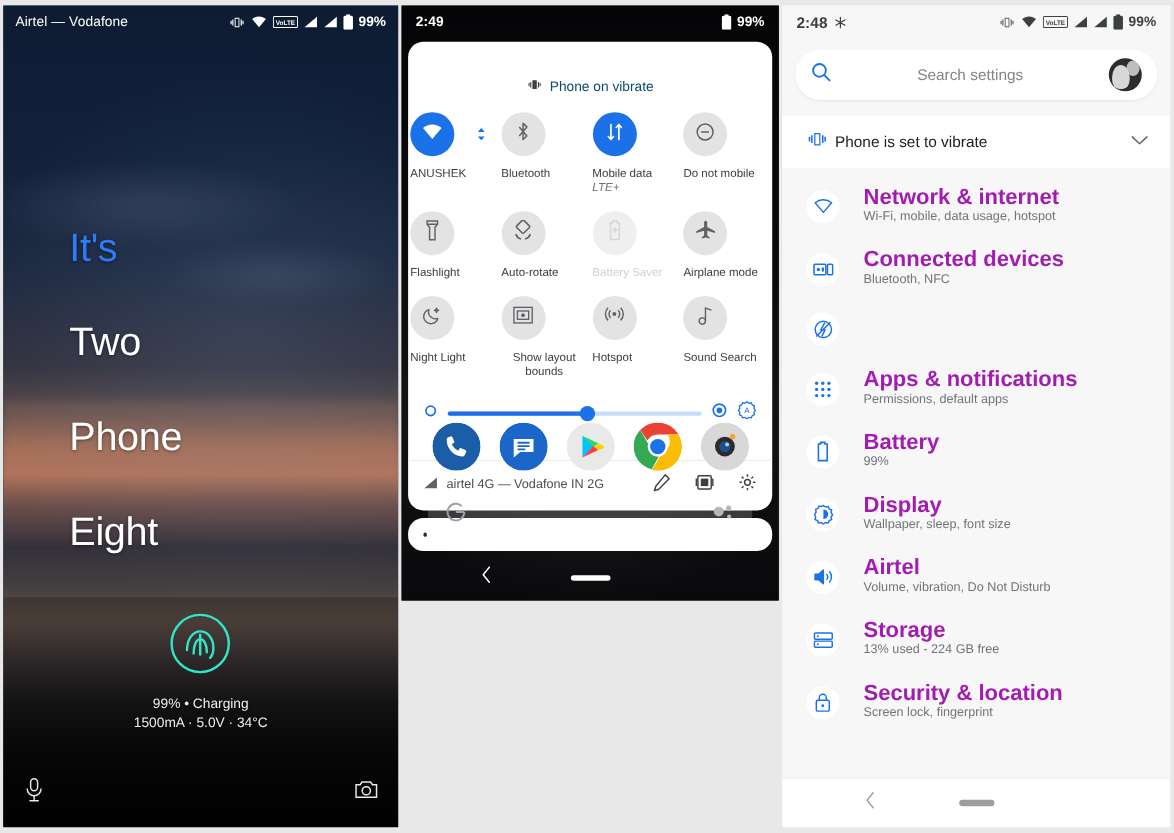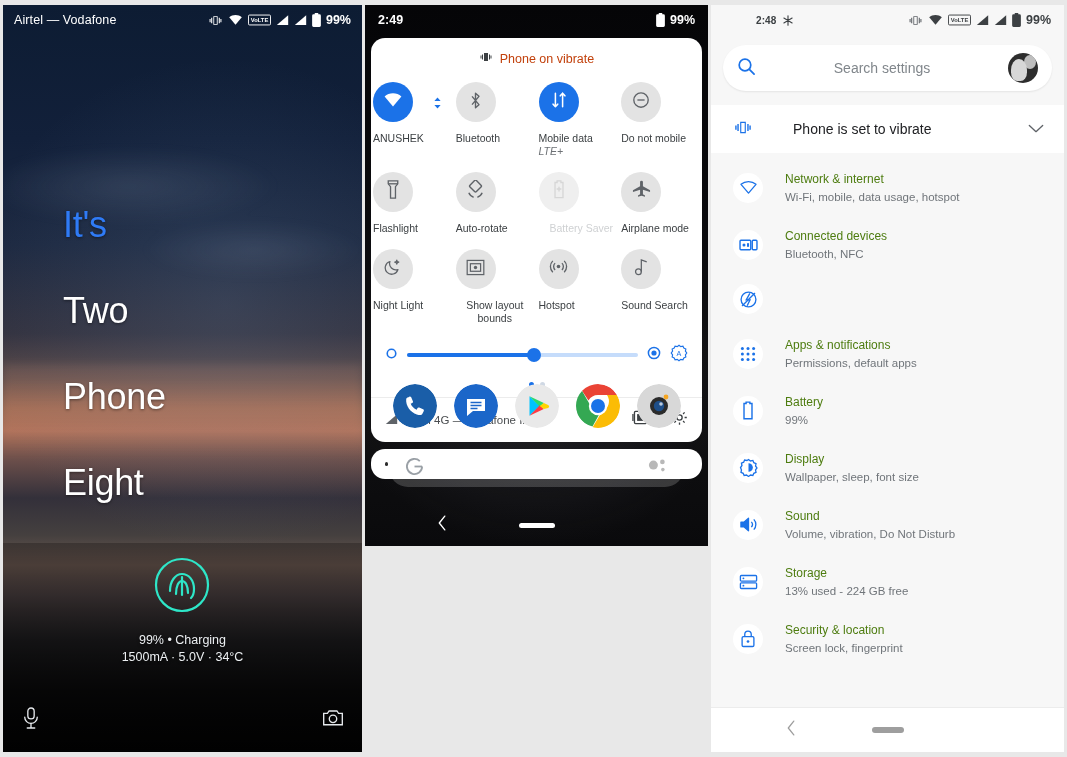--- a/index.html
+++ b/index.html
@@ -70,32 +70,32 @@
     background:
       radial-gradient(80% 40% at 50% 72%, rgba(70,70,80,0.35), rgba(0,0,0,0) 70%),
       linear-gradient(to bottom, #050507 0%, #0a0a0d 40%, #121214 65%, #0a0a0c 100%); }
   .qs-status { position:relative; height:30px; display:flex; align-items:center;
     padding:0 13px; z-index:4; }
   .qs-status .sb-left { font-size:12.5px; font-weight:700; }
 
   .qs-card { position:relative; margin:3px 6px 0 6px; background:#fff;
     border-radius:14px; padding:10px 0 6px 0; z-index:3; }
   .qs-vibe { display:flex; align-items:center; justify-content:center; gap:7px;
-    font-size:12.5px; color:#c2410c; padding:3px 0 12px 0; }
+    font-size:12.5px; color:#0c4a6e; padding:3px 0 12px 0;margin-top:20px; }
   .qs-grid { display:grid; grid-template-columns:repeat(4,1fr); row-gap:2px; }
   .qs-tile { display:flex; flex-direction:column; align-items:flex-start; padding:4px 2px 9px 2px;
     position:relative; }
   .tile-circle { width:40px; height:40px; border-radius:50%; background:#e3e3e3;
     display:flex; align-items:center; justify-content:center; }
   .tile-circle.on { background:#1b72e8; }
   .tile-label { margin-top:10px; font-size:10.5px; color:#3c4043; text-align:center;
     line-height:12.5px; max-width:78px; }
   .tile-sub { font-size:10.5px; color:#6d7175; line-height:12px;font-style:italic; }
   .qs-tile.disabled .tile-circle { background:#efefef; }
-  .qs-tile.disabled .tile-label { color:#cfd1d3;margin-left:11px; }
+  .qs-tile.disabled .tile-label { color:#cfd1d3; }
   .wifi-chevron { position:absolute; left:calc(50% + 22px); top:17px; color:#1b72e8; }
 
   .qs-slider-row { display:flex; align-items:center; gap:9px; padding:11px 14px 4px 14px; }
   .slider-track { position:relative; flex:1; height:4px; border-radius:3px; background:#c5dcfb; }
   .slider-fill { position:absolute; left:0; top:0; bottom:0; width:55%; border-radius:3px; background:#1b72e8; }
   .slider-knob { position:absolute; left:55%; top:50%; width:14px; height:14px; margin-left:-7px;
     margin-top:-7px; border-radius:50%; background:#1b72e8; }
   .qs-dots { display:flex; align-items:center; justify-content:center; gap:6px; padding:12px 0 10px 0; }
   .dot { width:5px; height:5px; border-radius:50%; background:#cfd8e4; }
   .dot.active { background:#1b72e8; }
@@ -119,41 +119,41 @@
   .navbar-dark { position:absolute; left:0; right:0; bottom:0; height:42px; z-index:4;
     display:flex; align-items:center; }
   .nav-back { position:absolute; left:72px; top:50%; transform:translateY(-50%); }
   .nav-pill { position:absolute; left:50%; transform:translateX(-50%); top:50%;
     margin-top:-2.5px; width:36px; height:5px; border-radius:3px; background:#fff; }
 
   
   .panel-set { position:relative; width:354px; height:747px; margin:5px 3px 0 3px;
     background:#f7f7f7; overflow:hidden; }
   .set-status { height:30px; display:flex; align-items:center; padding:0 13px; }
-  .set-status .sb-left { color:#3c4043; font-weight:600; font-size:10px;margin-left:32px; }
+  .set-status .sb-left { color:#3c4043; font-weight:600; font-size:14px; }
   .set-status .sb-right { color:#3c4043; font-weight:600; }
   .search-wrap { margin:10px 12px 0 12px; height:46px; background:#fff; border-radius:25px;
     display:flex; align-items:center; padding:0 14px; box-shadow:0 1px 2px rgba(0,0,0,.08); }
   .search-ph { flex:1; text-align:center; color:#80868b; font-size:14px; }
   .avatar { width:30px; height:30px; border-radius:50%; overflow:hidden; flex:none;
     background:#2d2d2d; position:relative; }
   .avatar::after { content:""; position:absolute; left:3px; top:6px; width:16px; height:22px;
     border-radius:50% 50% 40% 40%; background:#d7d7d7; }
   .avatar::before { content:""; position:absolute; right:2px; top:2px; width:12px; height:14px;
     border-radius:50%; background:#efefef; opacity:.75; }
 
   .vibe-row { margin-top:14px; background:#fff; height:48px; display:flex; align-items:center;
-    padding:0 20px 0 22px; gap:40px; }
+    padding:0 20px 0 22px; gap:6px; }
   .vibe-txt { font-size:14px; color:#202124; flex:1; }
 
   .set-list { margin-top:6px; background:#f7f7f7; }
   .set-item { display:flex; align-items:center; padding:11px 16px 11px 22px; gap:22px; }
   .set-ico { width:30px; height:30px; border-radius:50%; background:#fff; flex:none;
     display:flex; align-items:center; justify-content:center; }
-  .set-title { font-size:12px; color:#4d7c0f; line-height:18px; }
+  .set-title { font-size:20px; color:#a21caf; line-height:18px;font-weight:bold; }
   .set-sub { font-size:11.5px; color:#70757a; line-height:16px; margin-top:1px; }
   .navbar-light { position:absolute; left:0; right:0; bottom:0; height:45px; background:#fff;
     border-top:1px solid #ececec; }
   .navbar-light .nb-back { position:absolute; left:75px; top:50%; transform:translateY(-50%); }
   .navbar-light .nb-pill { position:absolute; left:50%; transform:translateX(-50%); top:50%;
     margin-top:-3px; width:32px; height:6px; border-radius:4px; background:#9e9e9e; }
 </style>
 </head>
 <body>
 
@@ -682,21 +682,21 @@
         </div>
       </div>
       <div class="set-item">
         <span class="set-ico">
           <svg width="19" height="17" viewBox="0 0 20 18" fill="none" stroke="#1b72e8" stroke-width="1.4" stroke-linejoin="round">
               <path d="M2 6.4h3.4L10 2.4v13.2L5.4 11.6H2z" fill="#1b72e8"></path>
               <path d="M13 6.2a4.2 4.2 0 0 1 0 5.6M15.6 3.6a7.8 7.8 0 0 1 0 10.8"></path>
             </svg>
         </span>
         <div>
-          <div class="set-title">Sound</div>
+          <div class="set-title">Airtel</div>
           <div class="set-sub">Volume, vibration, Do Not Disturb</div>
         </div>
       </div>
       <div class="set-item">
         <span class="set-ico">
           <svg width="19" height="16" viewBox="0 0 20 17" fill="none" stroke="#1b72e8" stroke-width="1.4">
               <rect x="1.4" y="1.6" width="17.2" height="6" rx="1"></rect>
               <rect x="1.4" y="9.4" width="17.2" height="6" rx="1"></rect>
               <circle cx="4.6" cy="4.6" r="1" fill="#1b72e8" stroke="none"></circle>
               <circle cx="4.6" cy="12.4" r="1" fill="#1b72e8" stroke="none"></circle>

